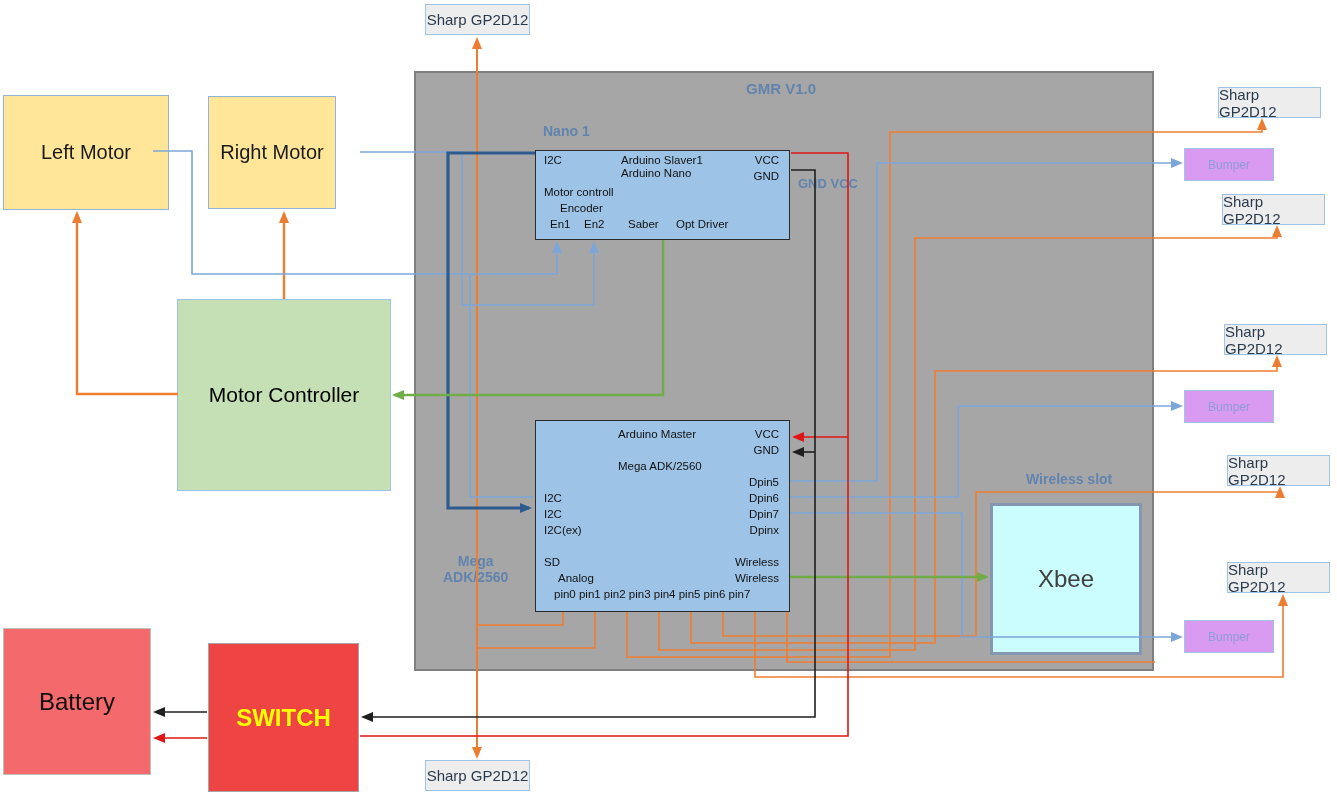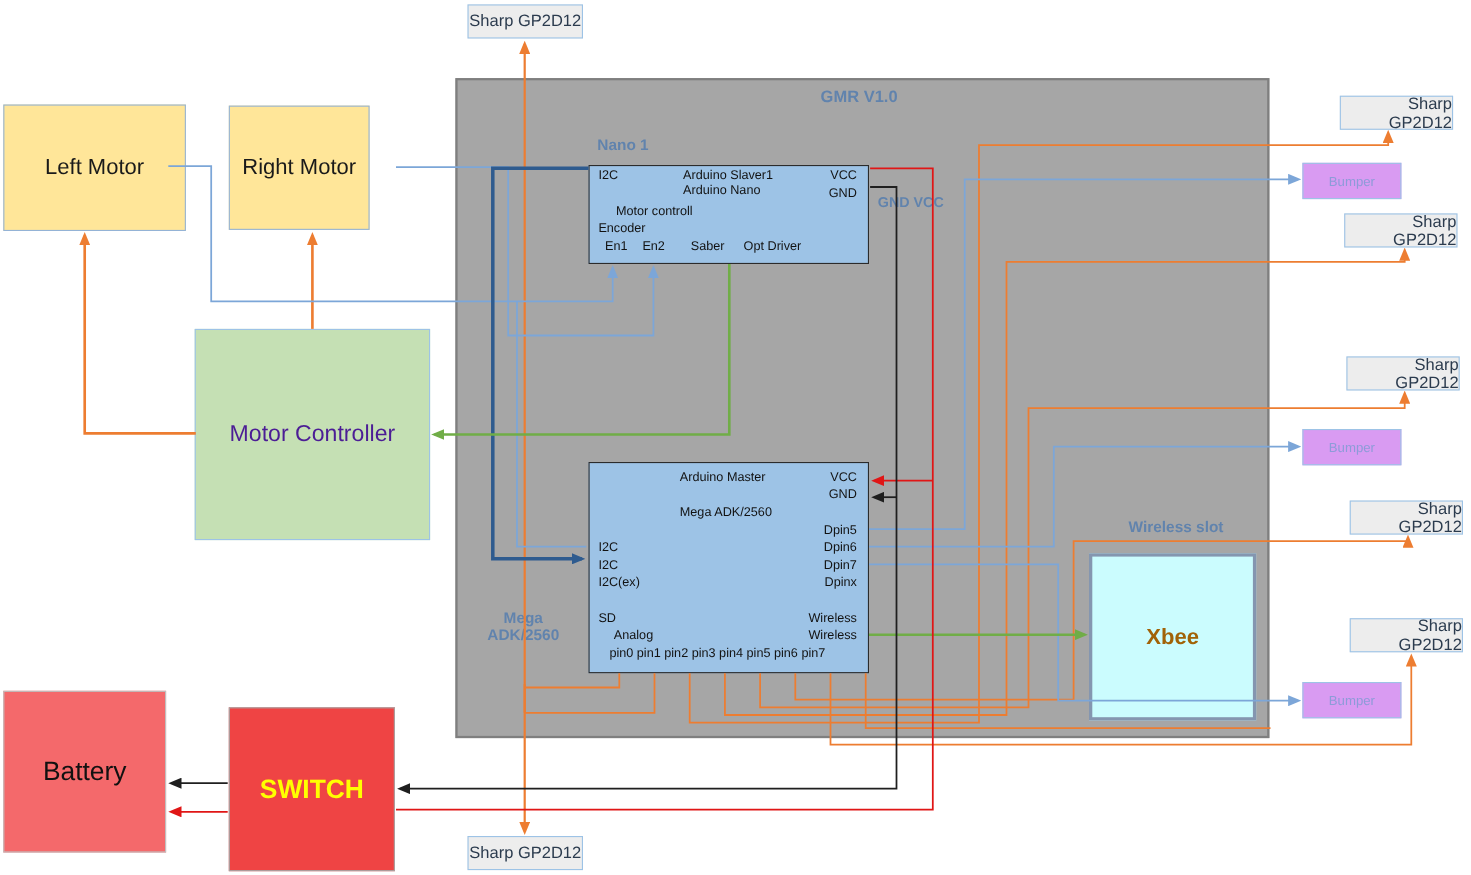--- a/index.html
+++ b/index.html
@@ -1,26 +1,26 @@
 <!DOCTYPE html>
 <html><head>
 <meta charset="utf-8">
 <style>
   html,body{margin:0;padding:0;background:#ffffff;}
   #stage{position:relative;width:1337px;height:795px;background:#ffffff;overflow:hidden;
          font-family:"Liberation Sans",sans-serif;}
-  .box{position:absolute;box-sizing:border-box;display:flex;align-items:center;justify-content:center;text-align:right;}
+  .box{position:absolute;box-sizing:border-box;display:flex;align-items:center;justify-content:center;text-align:left;}
   .greybox{background:#a6a6a6;border:2px solid #7f7f7f;}
   .yellow{background:#ffe699;border:1px solid #94b3d6;color:#1a1a1a;font-size:20px;}
-  .green{background:#c5e0b4;border:1px solid #9dc3e6;color:#4c1d95;font-size:21px;}
+  .green{background:#c5e0b4;border:1px solid #9dc3e6;color:#000000;font-size:21px;}
   .redbox{background:#f4696b;border:1px solid #bfbfbf;color:#111;font-size:24px;}
   .orangebox{background:#ef4444;border:1px solid #a6a6a6;color:#ffff00;font-size:24px;font-weight:bold;}
   .sharp{background:#ededed;border:1px solid #9dc3e6;color:#2b3b4e;font-size:15px;}
   .bumper{background:#d99bf2;border:1px solid #9dc3e6;color:#8d9bd8;font-size:12px;}
-  .xbee{background:#cbfcfe;border:3px solid #8496b0;color:#a16207;font-size:20px;font-weight:bold;}
+  .xbee{background:#cbfcfe;border:3px solid #8496b0;color:#404040;font-size:24px;}
   .chip{background:#9dc3e6;border:1px solid #2b2b2b;}
   .ct{position:absolute;font-size:11.5px;color:#121212;white-space:nowrap;line-height:13px;}
   .lbl{position:absolute;color:#4a78b0;opacity:.75;font-weight:bold;white-space:nowrap;}
   #wires{position:absolute;left:0;top:0;width:1337px;height:795px;pointer-events:none;}
 </style>
 </head>
 <body>
 
 <div id="stage">
 
@@ -49,22 +49,22 @@
   <div class="box orangebox" style="left:208px;top:643px;width:151px;height:149px;">
     <span>SWITCH</span>
   </div>
 
   <div class="box chip" style="left:535px;top:150px;width:255px;height:90px;">
     <span class="ct" style="left:8px;top:3px;">I2C</span>
     <span class="ct" style="left:85px;top:3px;">Arduino Slaver1</span>
     <span class="ct" style="right:10px;top:3px;">VCC</span>
     <span class="ct" style="left:85px;top:16px;">Arduino Nano</span>
     <span class="ct" style="right:10px;top:19px;">GND</span>
-    <span class="ct" style="left:8px;top:35px;margin-left:16px;">Motor controll</span>
-    <span class="ct" style="left:8px;top:51px;">Encoder</span>
+    <span class="ct" style="left:8px;top:35px;">Motor controll</span>
+    <span class="ct" style="left:24px;top:51px;">Encoder</span>
     <span class="ct" style="left:14px;top:67px;">En1</span>
     <span class="ct" style="left:48px;top:67px;">En2</span>
     <span class="ct" style="left:92px;top:67px;">Saber</span>
     <span class="ct" style="left:140px;top:67px;">Opt Driver</span>
   </div>
 
   <div class="box chip" style="left:535px;top:420px;width:255px;height:192px;">
     <span class="ct" style="left:82px;top:7px;">Arduino Master</span>
     <span class="ct" style="right:10px;top:7px;">VCC</span>
     <span class="ct" style="right:10px;top:23px;">GND</span>

